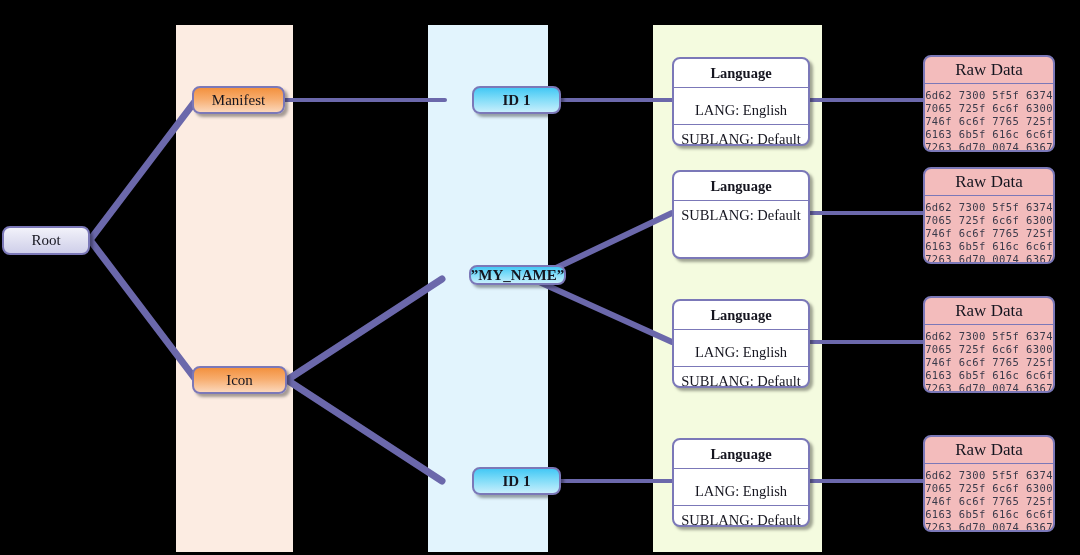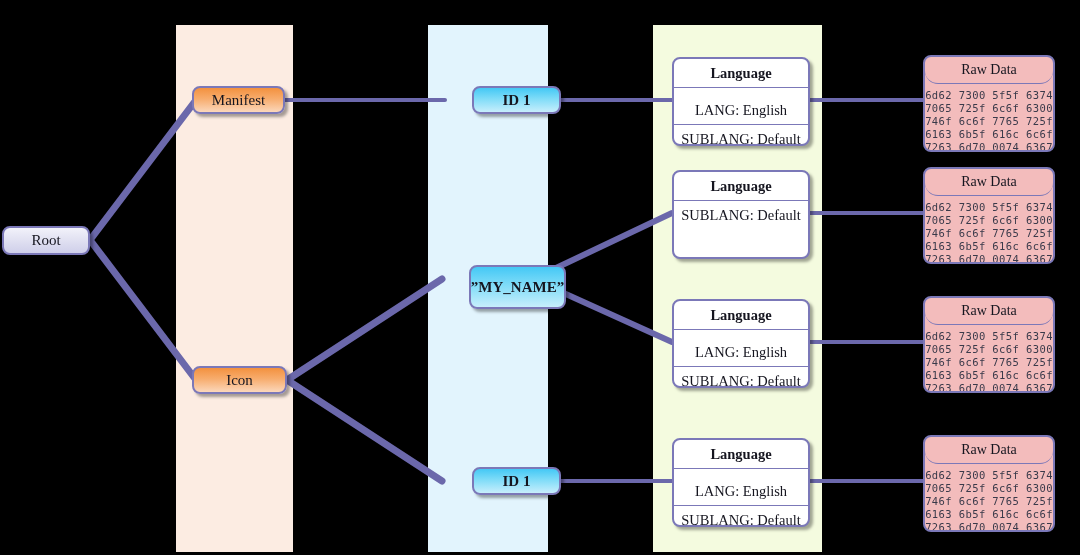--- a/index.html
+++ b/index.html
@@ -30,21 +30,21 @@
         background:#ffffff;overflow:hidden;box-shadow:3px 3px 3px rgba(0,0,0,.35);}
   .lang .row{box-sizing:border-box;height:29px;display:flex;align-items:center;
              justify-content:center;font-size:14.5px;color:#15151f;}
   .lang .row.hdr{font-weight:bold;border-bottom:1.5px solid #7b78b8;}
   .lang .row.mid{border-bottom:1.5px solid #7b78b8;margin-top:8px;}
 
   
   .raw{position:absolute;box-sizing:border-box;border:2px solid #7b78b8;border-radius:8px;
        background:#f3bcbc;overflow:hidden;box-shadow:3px 3px 3px rgba(0,0,0,.35);}
   .raw .hdr{height:26px;display:flex;align-items:center;justify-content:center;
-            font-size:14px;color:#15151f;border-bottom:1.5px solid #7b78b8;border-radius:13px;}
+            font-size:17px;color:#15151f;border-bottom:1.5px solid #7b78b8;}
   .raw .hex{padding:5px 0 5px 0;font-family:"DejaVu Sans Mono", monospace;
             font-size:10.5px;line-height:13px;color:#3a3a4a;text-align:center;
             white-space:pre;letter-spacing:.4px;}
 </style>
 </head>
 <body>
 
 <div id="stage">
 
   <div class="band" style="left:176px;width:117px;background:#fcece2;"></div>
@@ -79,21 +79,21 @@
   </svg>
 
   <div class="node node-root" style="left:2px;top:226px;width:88px;height:29px;">Root</div>
 
   <div class="node node-orange" style="left:192px;top:366px;width:95px;height:28px;">Icon</div>
 
   <div class="node node-orange" style="left:192px;top:86px;width:93px;height:28px;">Manifest</div>
 
   <div class="node node-blue" style="left:444px;top:86px;width:89px;height:28px;">ID 1</div>
 
-  <div class="node node-blue" style="left:441px;top:265px;width:97px;height:44px;">”MY_NAME”</div>
+  <div class="node node-blue" style="left:441px;top:265px;width:97px;height:20px;">”MY_NAME”</div>
 
   <div class="node node-blue" style="left:444px;top:467px;width:89px;height:28px;">ID 1</div>
 
   <div class="lang" style="left:672px;top:57px;width:138px;height:89px;">
     <div class="row hdr">Language</div>
     <div class="row mid">LANG: English</div>
     <div class="row">SUBLANG: Default</div>
   </div>
 
   <div class="lang" style="left:672px;top:170px;width:138px;height:89px;">

